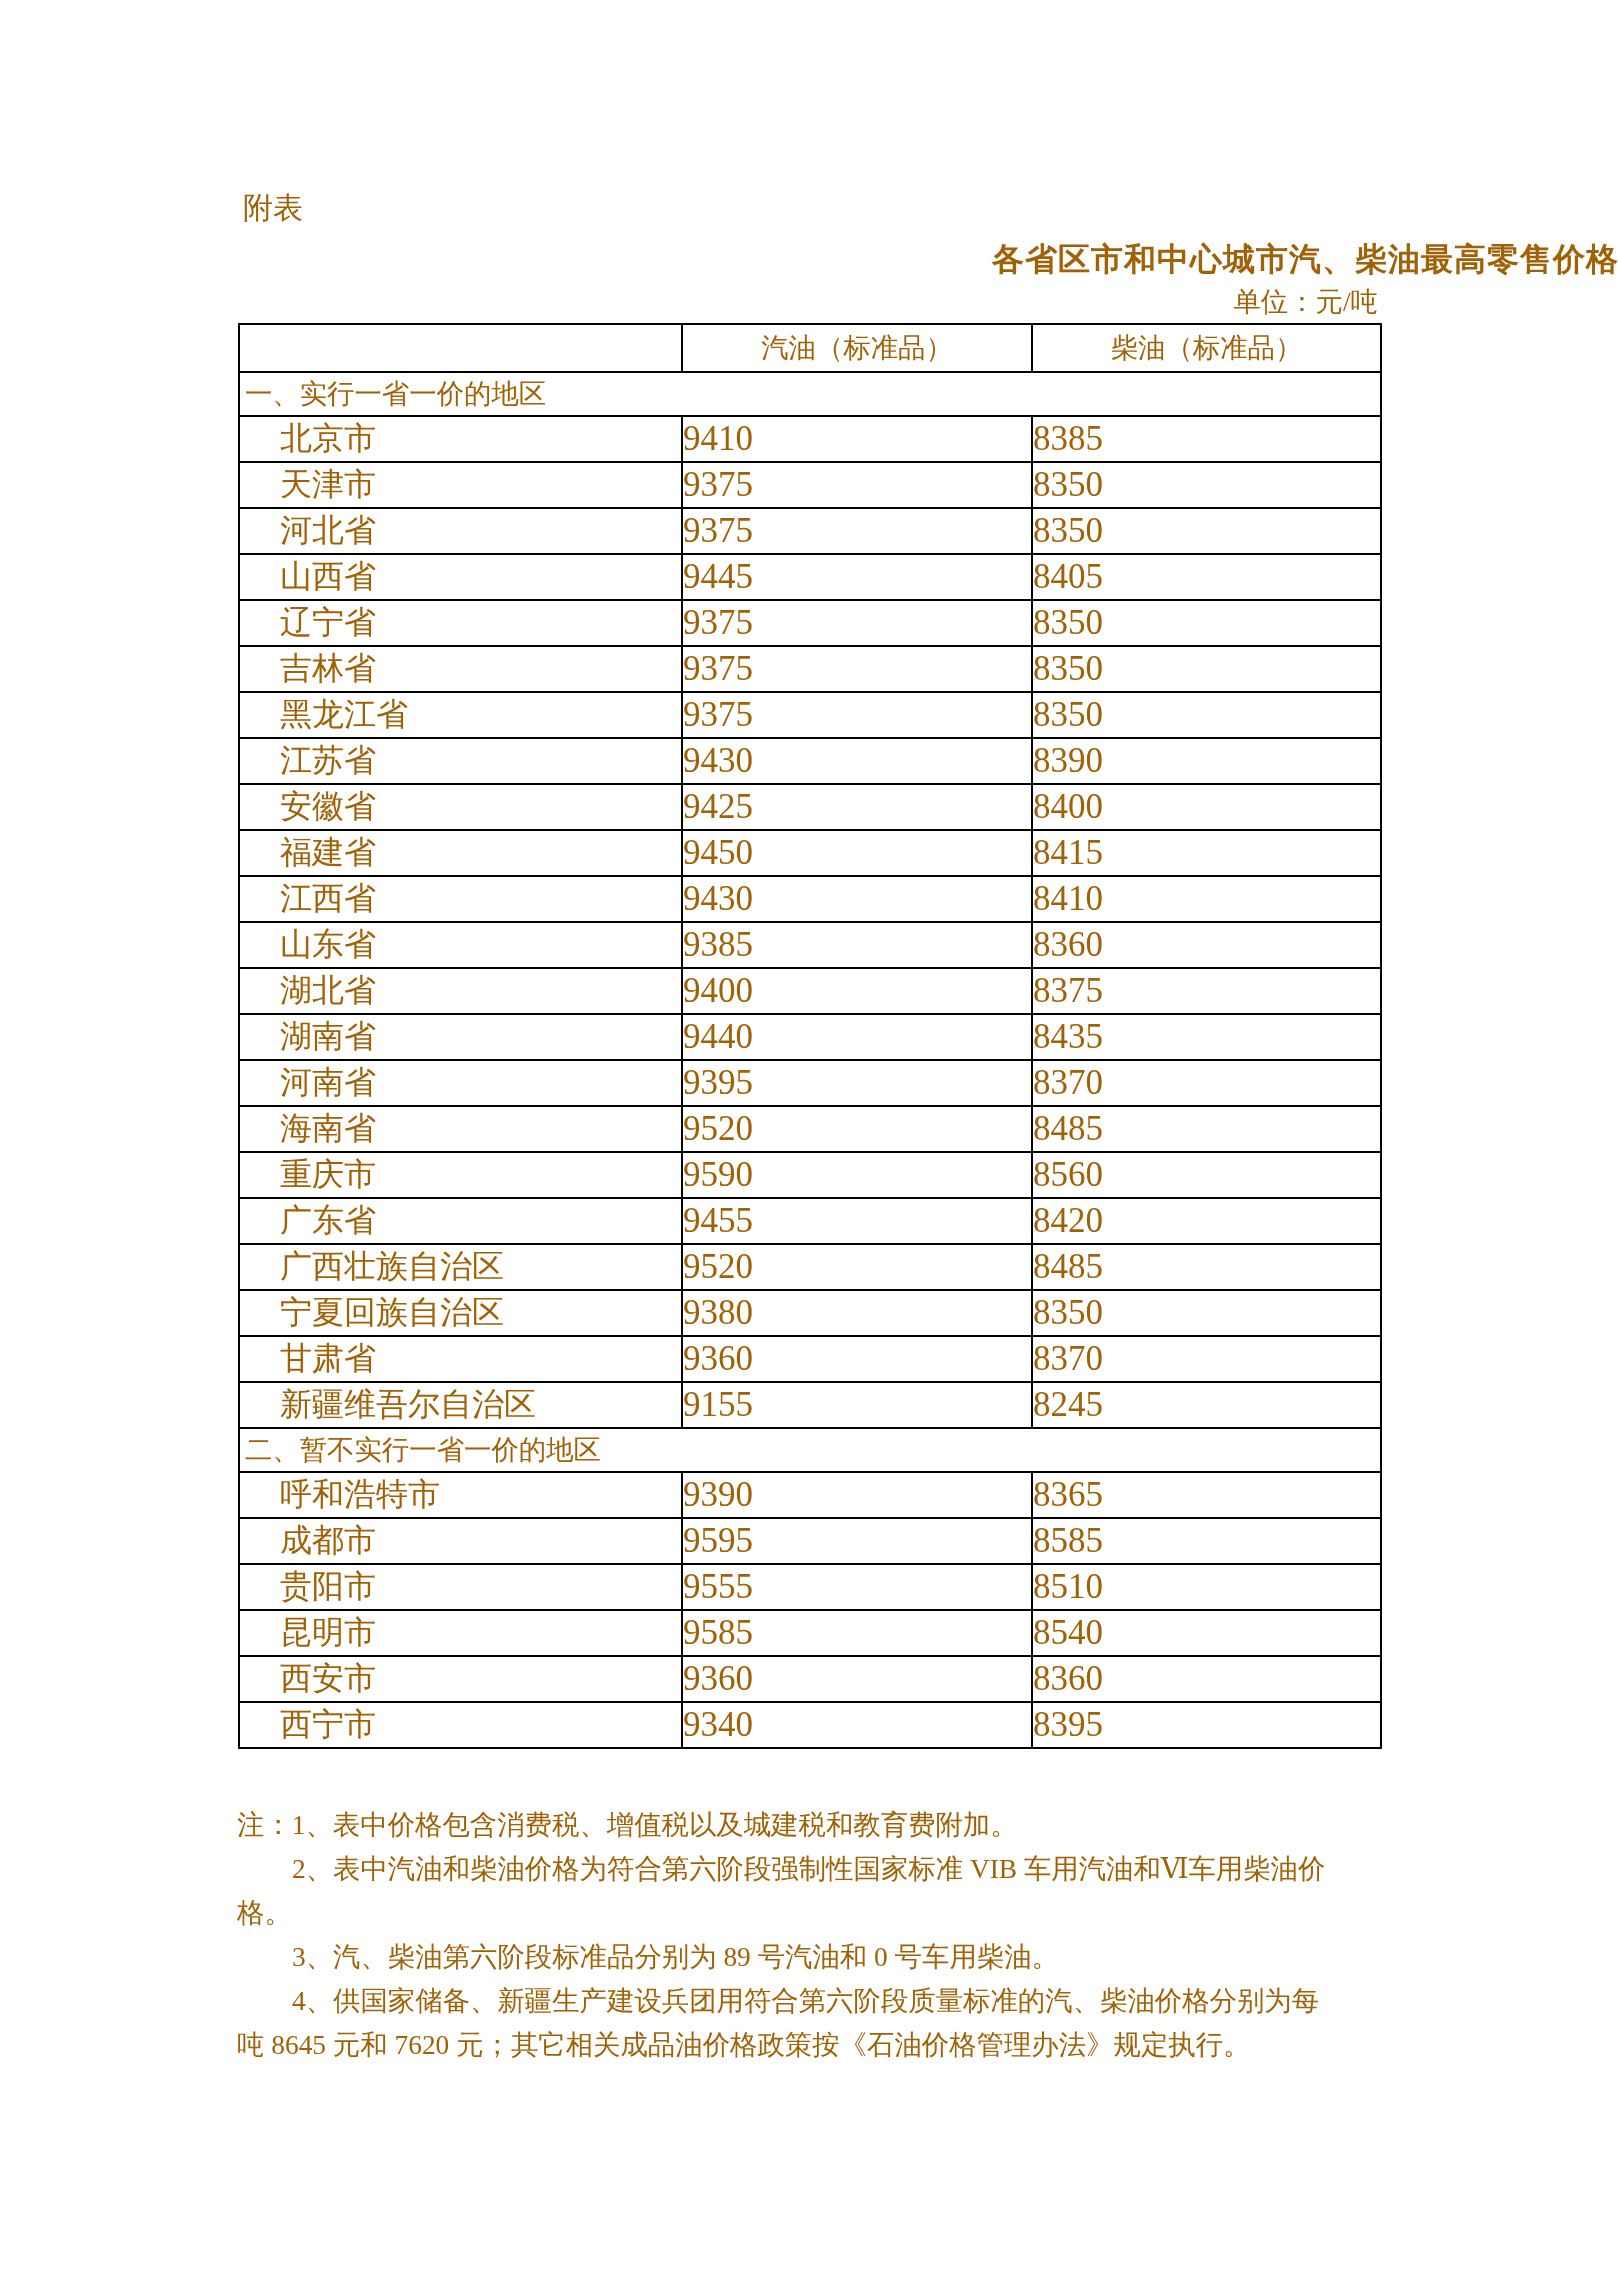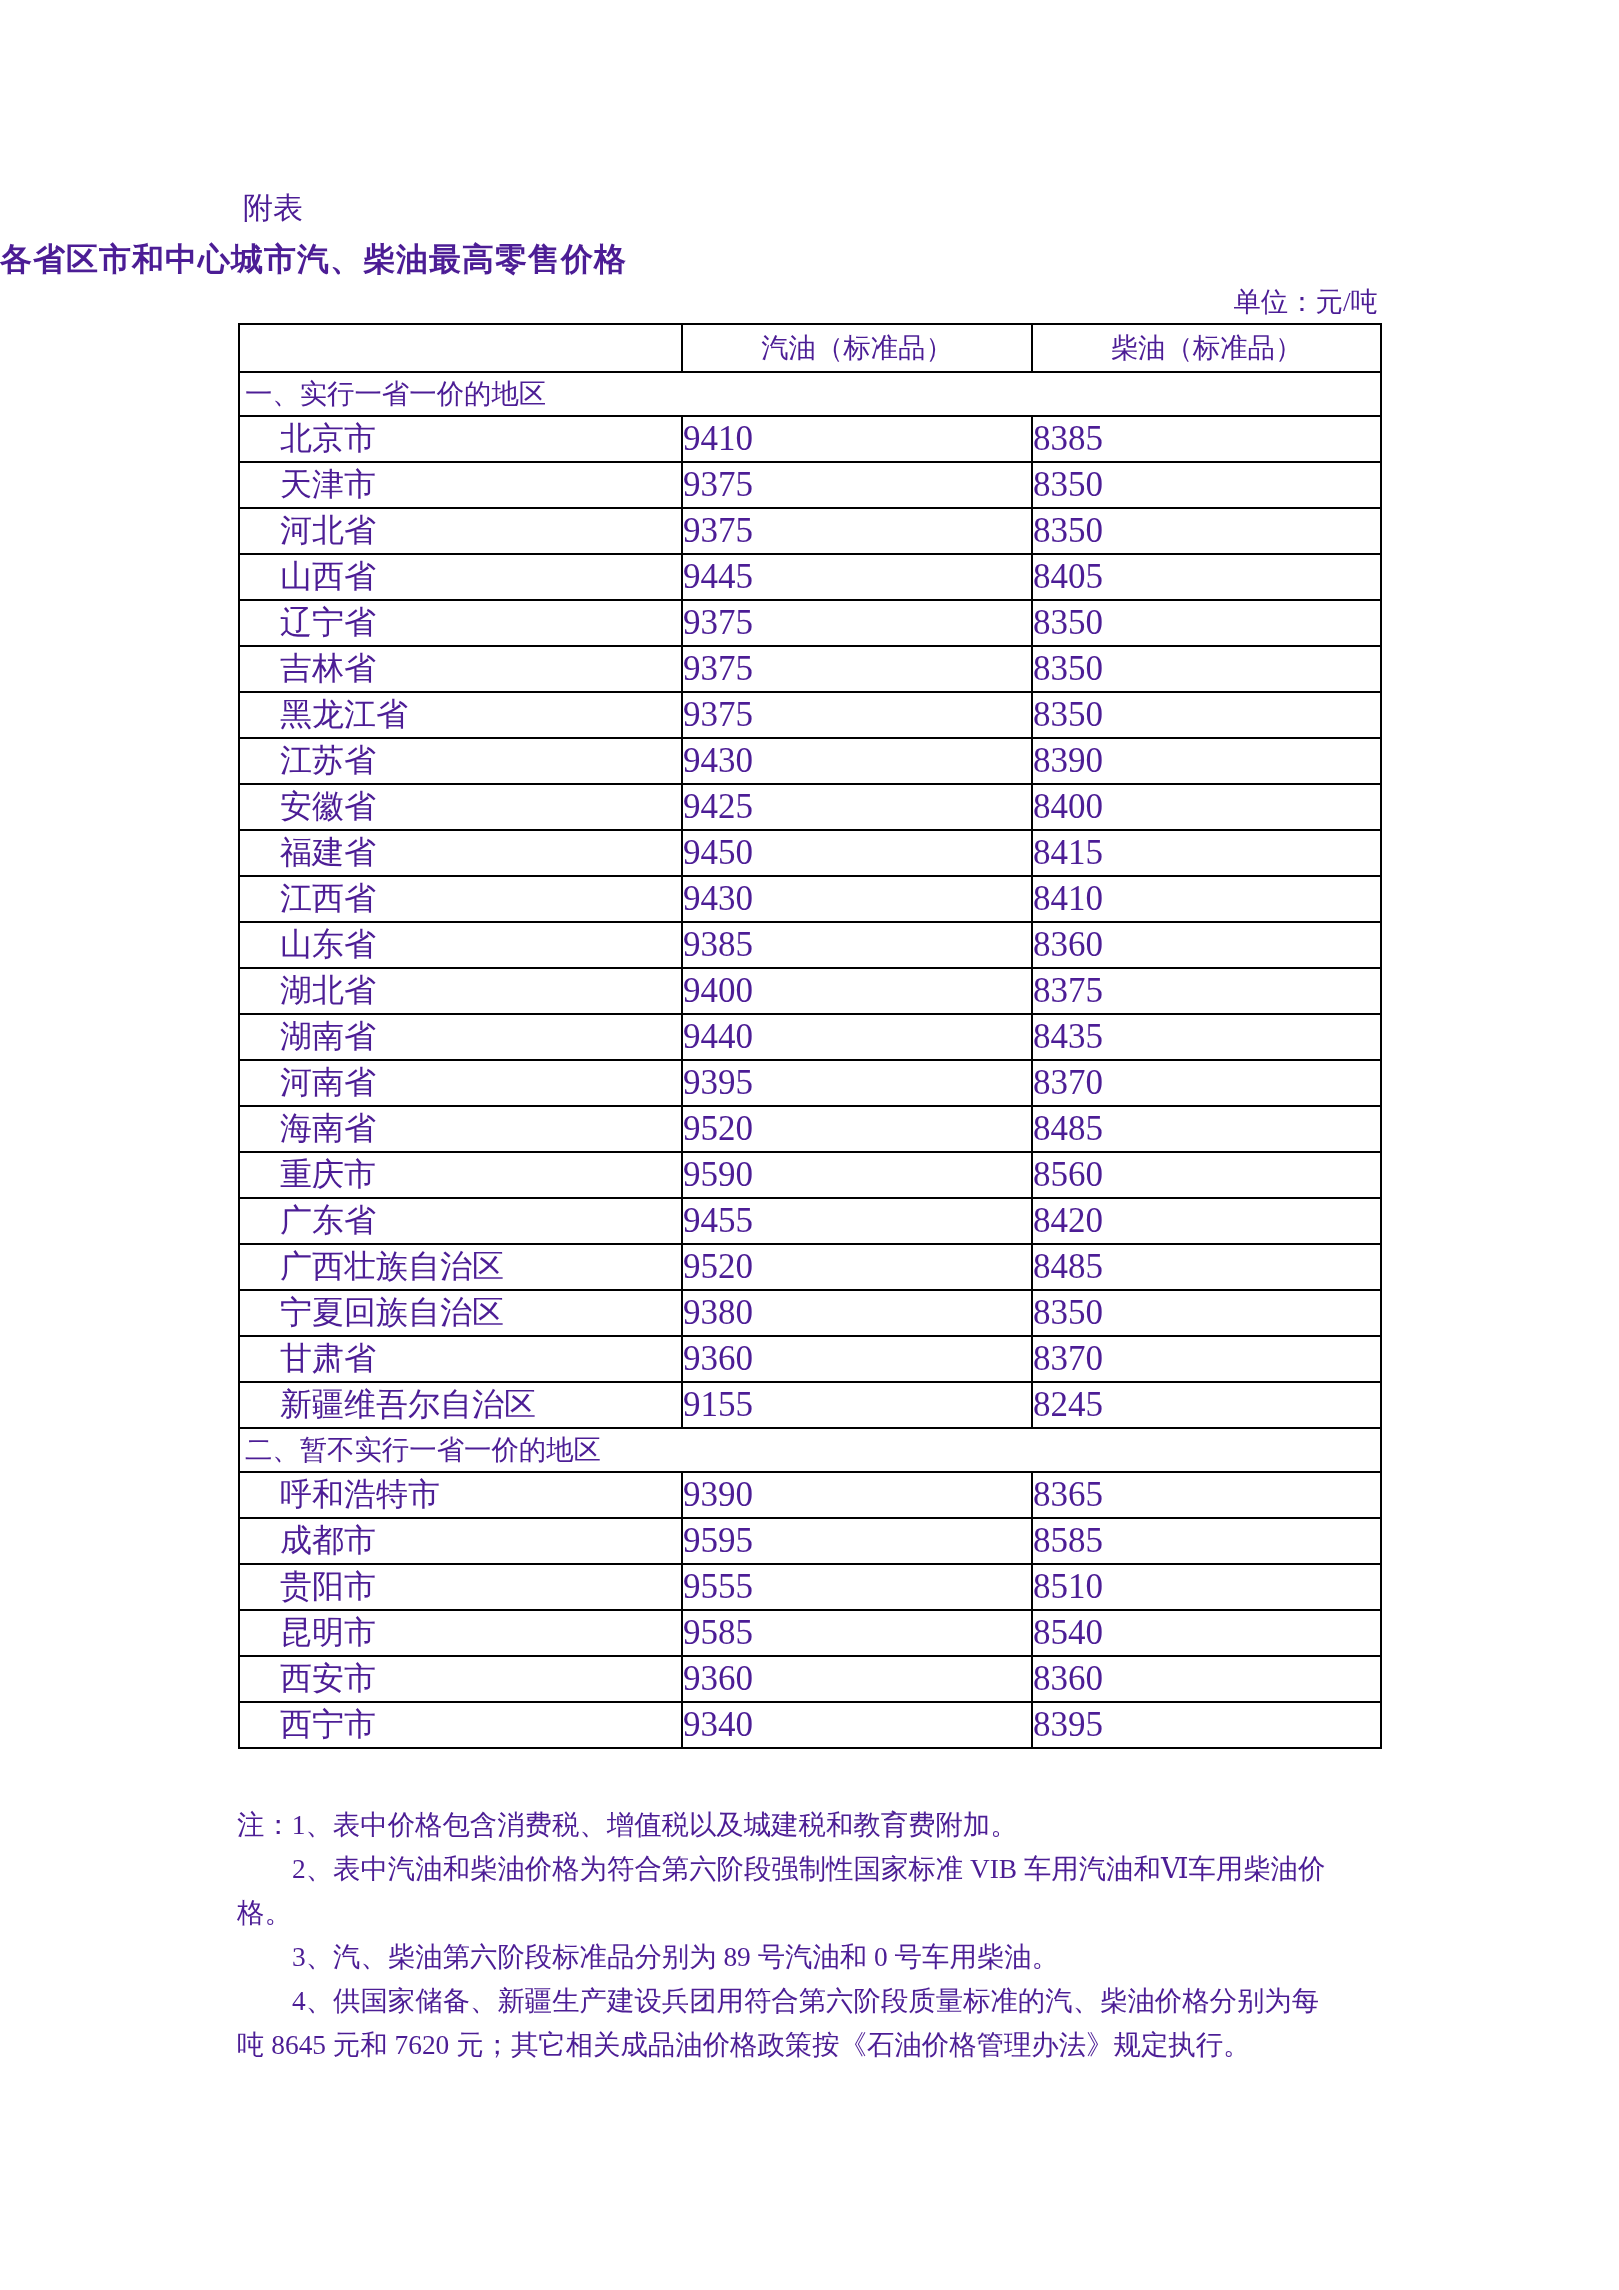--- a/index.html
+++ b/index.html
@@ -1,30 +1,30 @@
 <!DOCTYPE html>
 <html><head>
 <meta charset="utf-8">
 <style>
   html,body{margin:0;padding:0;background:#ffffff;}
   .page{
     position:relative;
     width:1619px;height:2291px;
     background:#ffffff;
-    color:#4c1d95;
+    color:#a16207;
     font-family:"Liberation Serif","DejaVu Serif",serif;
     overflow:hidden;
   }
   .top-label{
     position:absolute;left:243px;top:188px;
     font-size:30px;line-height:39px;
   }
   .doc-title{
     position:absolute;left:0;top:238px;width:1619px;
-    text-align:left;
+    text-align:right;
     font-size:32px;font-weight:bold;
     font-family:"Liberation Sans","DejaVu Sans",sans-serif;
     letter-spacing:1px;
   }
   .unit-label{
     position:absolute;left:238px;top:284px;width:1140px;
     text-align:right;font-size:27.4px;
   }
   table.price-table{
     position:absolute;left:238px;top:323px;

